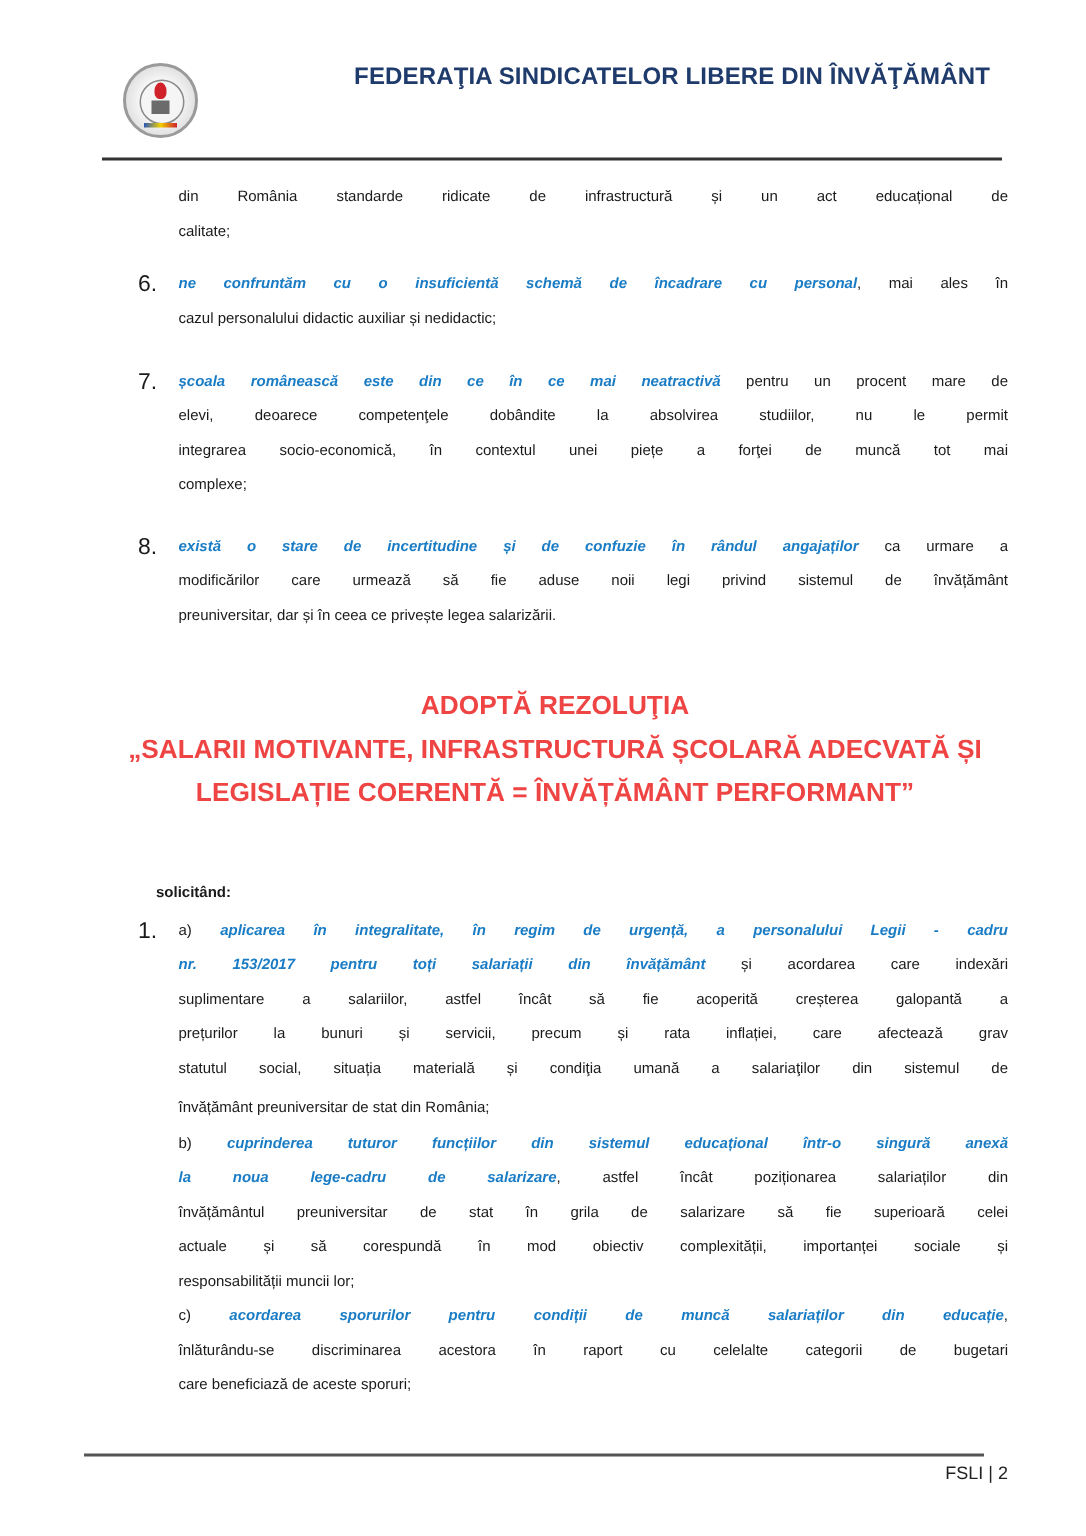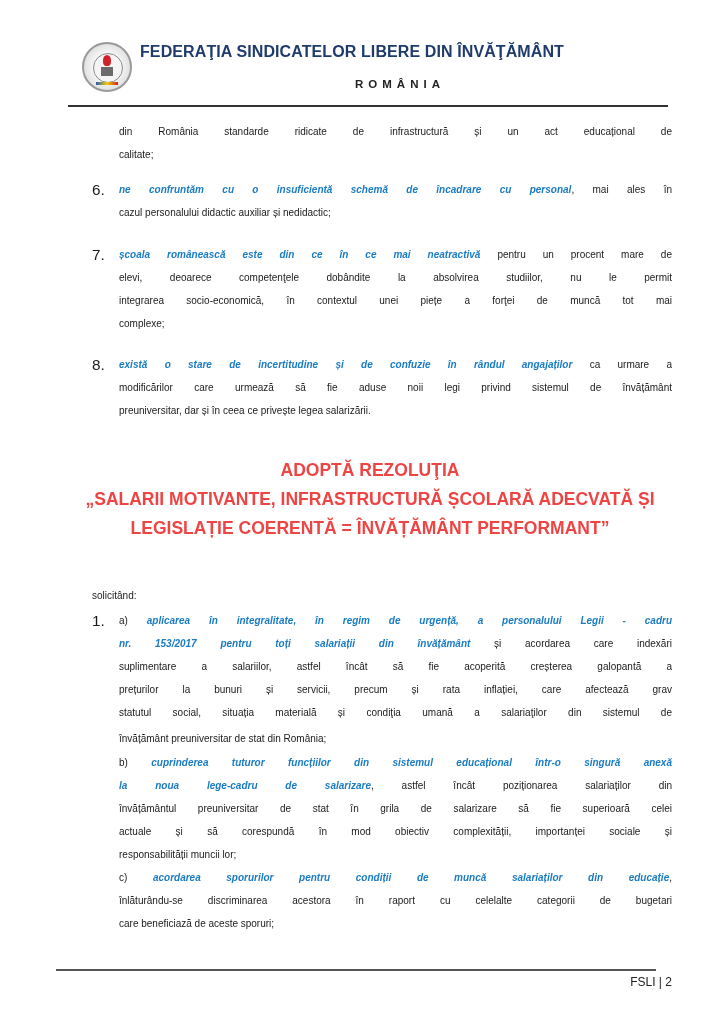--- a/index.html
+++ b/index.html
@@ -10,21 +10,21 @@
   .logo { position: absolute; left: 82px; top: 42px; width: 46px; height: 46px; border-radius: 50%;
           border: 2px solid #9a9a9a; background: radial-gradient(circle, #ffffff 30%, #e9e9e9 60%, #cfcfcf 100%); }
   .logo .inner { position: absolute; left: 9px; top: 9px; width: 28px; height: 28px; border-radius: 50%;
           border: 1px solid #8a8a8a; background: #f5f5f5; }
   .logo .flame { position: absolute; left: 19px; top: 11px; width: 8px; height: 11px; background: #d0202a;
           border-radius: 50% 50% 40% 40%; }
   .logo .pedestal { position: absolute; left: 17px; top: 23px; width: 12px; height: 9px; background: #6b6b6b; }
   .logo .ribbon { position: absolute; left: 12px; top: 38px; width: 22px; height: 3px;
           background: linear-gradient(90deg,#2b57b5,#f0d000,#d0202a); }
 
-  .org-title { position: absolute; left: 140px; top: 43px; width: 520px; text-align: left;
+  .org-title { position: absolute; left: 140px; top: 43px; width: 520px; text-align: right;
           font-size: 16px; font-weight: bold; color: #1f3b6b; letter-spacing: 0.1px; }
   .org-country { position: absolute; left: 140px; top: 78px; width: 520px; text-align: center;
           font-size: 11.5px; font-weight: bold; color: #222; letter-spacing: 5px; }
   .header-rule { position: absolute; left: 68px; top: 105px; width: 600px; height: 1.5px; background: #333; }
   .p { position: absolute; left: 119px; width: 553px; font-size: 10px; line-height: 23px;
        text-align: justify; color: #1a1a1a; }
   .num { position: absolute; left: 92px; font-size: 15.3px; line-height: 23px; color: #1a1a1a; }
   .hl { color: #1a7cc4; font-style: italic; font-weight: bold; }
 
   .res-title { position: absolute; left: 60px; width: 620px; text-align: center; font-weight: bold;
@@ -38,21 +38,20 @@
 <body>
 
 <div class="header">
   <div class="logo">
     <div class="inner"></div>
     <div class="flame"></div>
     <div class="pedestal"></div>
     <div class="ribbon"></div>
   </div>
   <div class="org-title">FEDERAŢIA SINDICATELOR LIBERE DIN ÎNVĂŢĂMÂNT</div>
-  <div class="org-country">ROMÂNIA</div>
   <div class="header-rule"></div>
 </div>
 
 <div class="p" style="top: 120px; text-align-last: justify;">din România standarde ridicate de infrastructură și un act educațional de</div>
 <div class="p" style="top:143px;">calitate;</div>
 
 <div class="num" style="top:178px;">6.</div>
 <div class="p" style="top: 178px; text-align-last: justify;">
   <span class="hl">ne confruntăm cu o insuficientă schemă de încadrare cu personal</span><span>, mai ales în</span>
 </div>
@@ -70,21 +69,21 @@
 <div class="p" style="top: 353px; text-align-last: justify;">
   <span class="hl">există o stare de incertitudine și de confuzie în rândul angajaților</span><span> ca urmare a</span>
 </div>
 <div class="p" style="top: 376px; text-align-last: justify;">modificărilor care urmează să fie aduse noii legi privind sistemul de învățământ</div>
 <div class="p" style="top:399px;">preuniversitar, dar și în ceea ce privește legea  salarizării.</div>
 
 <div class="res-title" style="top:456px;">ADOPTĂ REZOLUŢIA</div>
 <div class="res-title" style="top:485px;">„SALARII MOTIVANTE, INFRASTRUCTURĂ ȘCOLARĂ ADECVATĂ ȘI</div>
 <div class="res-title" style="top:514px;">LEGISLAȚIE COERENTĂ = ÎNVĂȚĂMÂNT PERFORMANT”</div>
 
-<div class="p" style="top:584px; left:92px;">solicitând:</div>
+<div class="p" style="top:584px; left:104px;font-weight:bold;">solicitând:</div>
 
 <div class="num" style="top:609px;">1.</div>
 <div class="p" style="top: 609px; text-align-last: justify;">
   <span>a) </span><span class="hl">aplicarea în integralitate, în regim de urgență, a personalului Legii - cadru</span>
 </div>
 <div class="p" style="top: 632px; text-align-last: justify;">
   <span class="hl">nr. 153/2017 pentru toți salariații din învățământ</span><span> și acordarea care indexări</span>
 </div>
 <div class="p" style="top: 655px; text-align-last: justify;">suplimentare a salariilor, astfel încât să fie acoperită creșterea galopantă a</div>
 <div class="p" style="top: 678px; text-align-last: justify;">prețurilor la bunuri și servicii, precum și rata inflației, care afectează grav</div>

